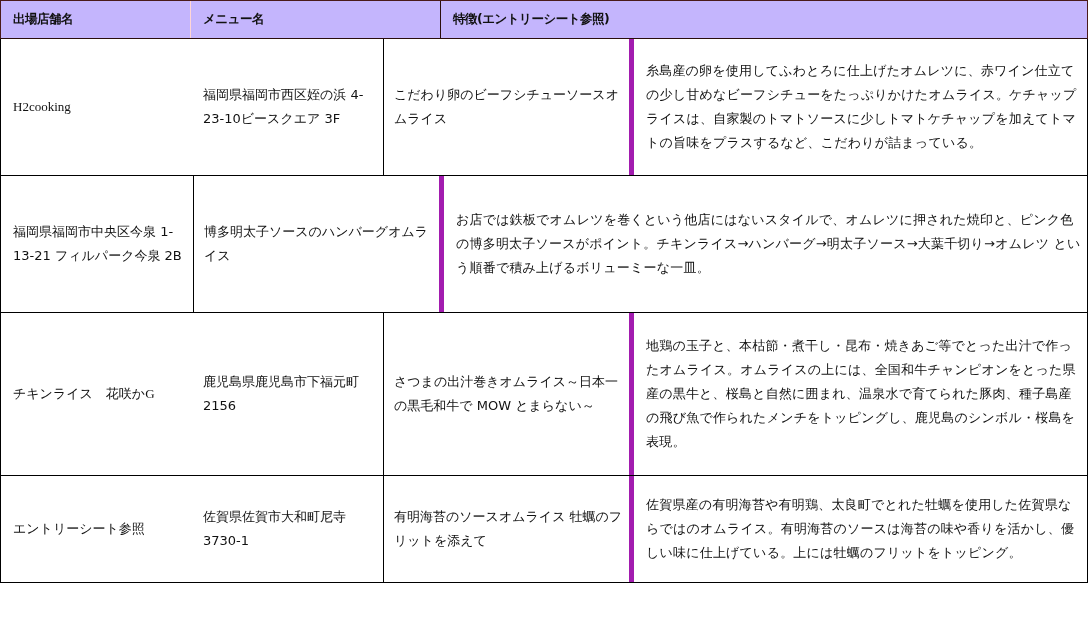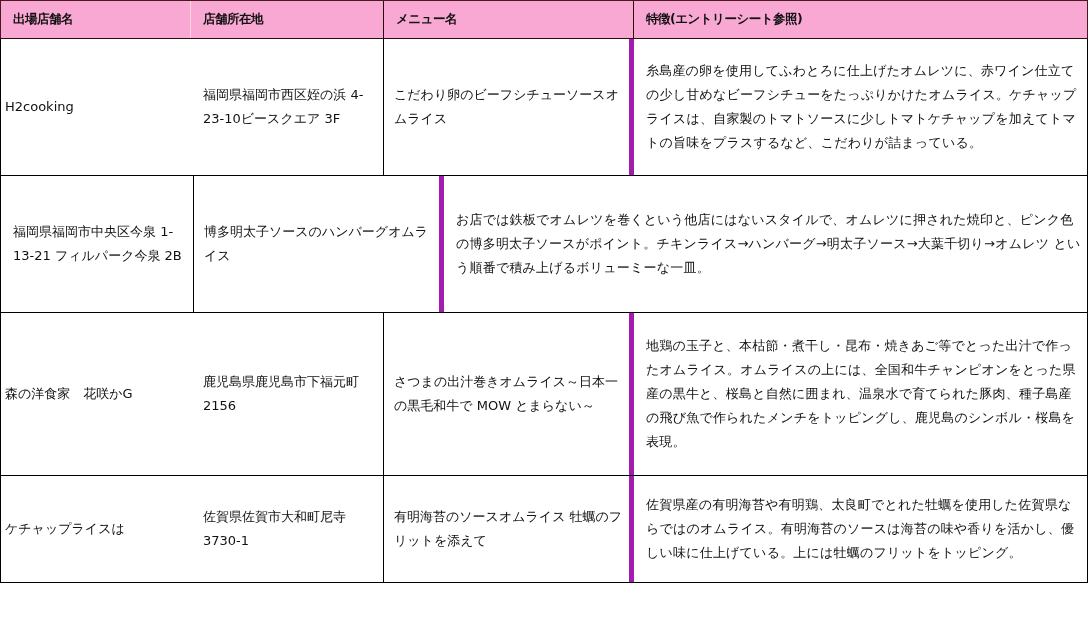--- a/index.html
+++ b/index.html
@@ -1,67 +1,66 @@
 <!DOCTYPE html>
 <html><head>
   <meta charset="utf-8">
   <style>
     html, body { margin: 0; padding: 0; background: #ffffff; }
     body { width: 1090px; height: 623px; position: relative; overflow: hidden;
            font-family: "DejaVu Sans", "Liberation Sans", sans-serif; color: #111; }
     .tbl { position: absolute; left: 0; top: 0; width: 1088px; }
     .row { display: flex; position: relative; box-sizing: border-box; }
-    .hdr { height: 39px; background: #f9a8d4; border: 1px solid #4a1a1a; border-bottom: 1px solid #2a0d0d; }
+    .hdr { height: 39px; background: #c4b5fd; border: 1px solid #4a1a1a; border-bottom: 1px solid #2a0d0d; }
     .hdr .cell { font-size: 12.5px; font-weight: bold; display: flex; align-items: center; padding-left: 12px;
                  box-sizing: border-box; height: 100%; letter-spacing: -0.5px; }
     .hdr .c1 { width: 190px; border-right: 1px solid #ffd6d6; }
     .hdr .c2 { width: 193px; border-right: 1px solid #2a0d0d; }
     .hdr .c3 { width: 250px; border-right: 1px solid #2a0d0d; }
     .hdr .c4 { flex: 1; text-align: center; }
     .drow { border-left: 1px solid #000; border-right: 1px solid #000; border-bottom: 1px solid #000; }
     .drow .cell { box-sizing: border-box; display: flex; align-items: center; font-size: 13px; line-height: 24px; }
-    .drow .c1 { width: 190px; padding-left: 4px; }
+    .drow .c1 { width: 190px; padding-left: 12px; font-family: Liberation Serif, serif; }
     .drow .c2 { width: 193px; padding-left: 12px; padding-right: 4px; border-right: 1px solid #000; }
     .drow .c3 { width: 250px; padding-left: 10px; border-right: 5px solid #a21caf; }
     .drow .c4 { flex: 1; padding-left: 12px; padding-right: 6px; letter-spacing: 0.2px; }
     .r1 { height: 137px; }
     .r2 { height: 137px; }
     .r3 { height: 163px; }
     .r4 { height: 107px; }
   </style>
 </head>
 <body>
 
 <div class="tbl">
   <div class="row hdr">
     <div class="cell c1">出場店舗名</div>
-    <div class="cell c2">店舗所在地</div>
     <div class="cell c3">メニュー名</div>
     <div class="cell c4">特徴(エントリーシート参照)</div>
   </div>
 
   <div class="row drow r1">
     <div class="cell c1">H2cooking</div>
     <div class="cell c2">福岡県福岡市西区姪の浜 4-23-10ビースクエア 3F</div>
     <div class="cell c3">こだわり卵のビーフシチューソースオムライス</div>
     <div class="cell c4">糸島産の卵を使用してふわとろに仕上げたオムレツに、赤ワイン仕立ての少し甘めなビーフシチューをたっぷりかけたオムライス。ケチャップライスは、自家製のトマトソースに少しトマトケチャップを加えてトマトの旨味をプラスするなど、こだわりが詰まっている。</div>
   </div>
 
   <div class="row drow r2">
     <div class="cell c2">福岡県福岡市中央区今泉 1-13-21 フィルパーク今泉 2B</div>
     <div class="cell c3">博多明太子ソースのハンバーグオムライス</div>
     <div class="cell c4">お店では鉄板でオムレツを巻くという他店にはないスタイルで、オムレツに押された焼印と、ピンク色の博多明太子ソースがポイント。チキンライス→ハンバーグ→明太子ソース→大葉千切り→オムレツ という順番で積み上げるボリューミーな一皿。</div>
   </div>
 
   <div class="row drow r3">
-    <div class="cell c1">森の洋食家　花咲かG</div>
+    <div class="cell c1">チキンライス　花咲かG</div>
     <div class="cell c2">鹿児島県鹿児島市下福元町 2156</div>
     <div class="cell c3">さつまの出汁巻きオムライス～日本一の黒毛和牛で MOW とまらない～</div>
     <div class="cell c4">地鶏の玉子と、本枯節・煮干し・昆布・焼きあご等でとった出汁で作ったオムライス。オムライスの上には、全国和牛チャンピオンをとった県産の黒牛と、桜島と自然に囲まれ、温泉水で育てられた豚肉、種子島産の飛び魚で作られたメンチをトッピングし、鹿児島のシンボル・桜島を表現。</div>
   </div>
 
   <div class="row drow r4">
-    <div class="cell c1">ケチャップライスは</div>
+    <div class="cell c1">エントリーシート参照</div>
     <div class="cell c2">佐賀県佐賀市大和町尼寺 3730-1</div>
     <div class="cell c3">有明海苔のソースオムライス 牡蠣のフリットを添えて</div>
     <div class="cell c4">佐賀県産の有明海苔や有明鶏、太良町でとれた牡蠣を使用した佐賀県ならではのオムライス。有明海苔のソースは海苔の味や香りを活かし、優しい味に仕上げている。上には牡蠣のフリットをトッピング。</div>
   </div>
 </div>
 
 </body></html>

